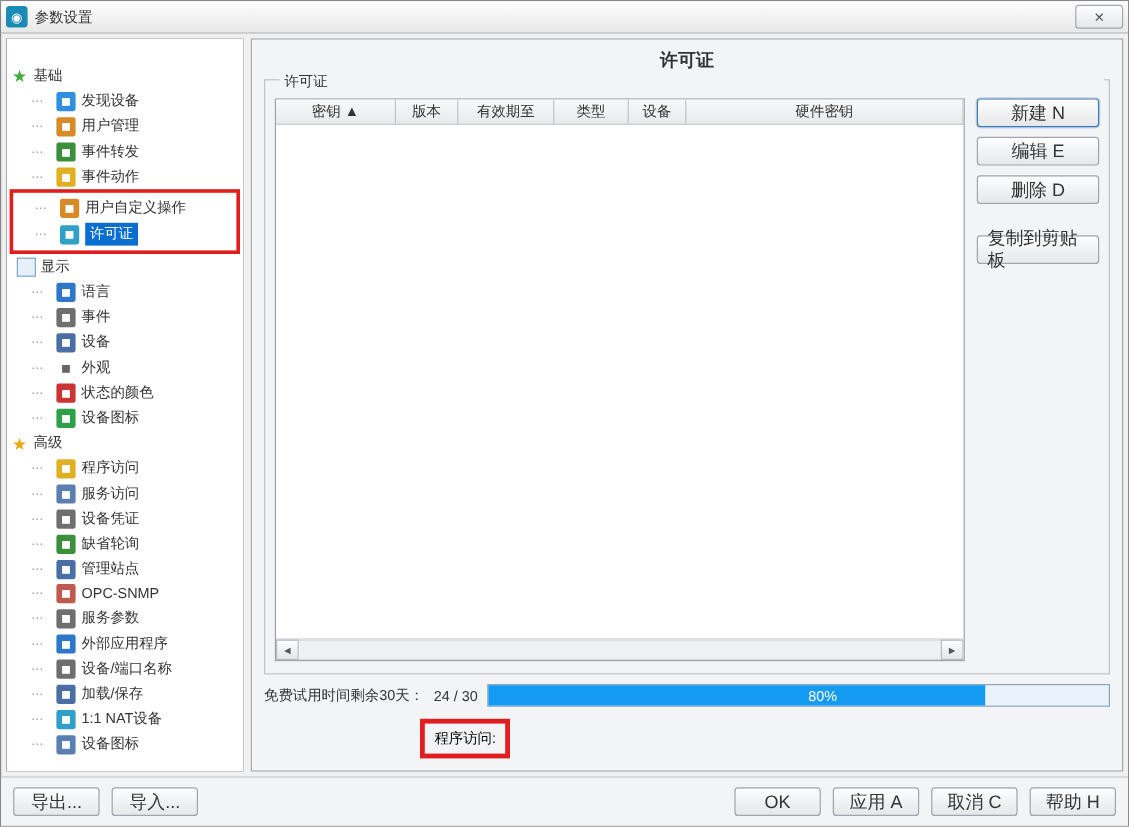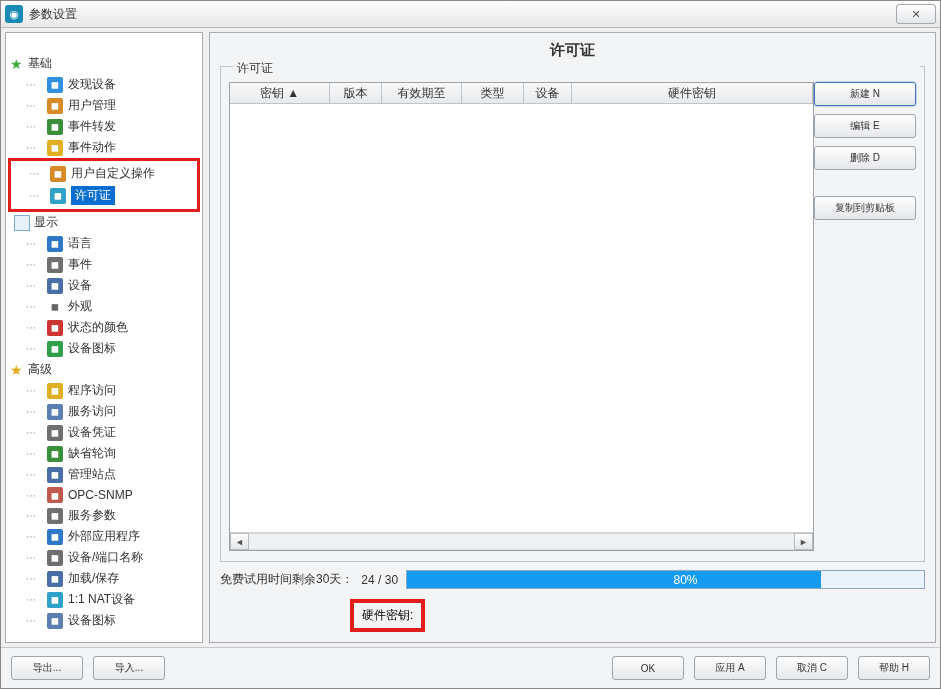--- a/index.html
+++ b/index.html
@@ -96,42 +96,42 @@
   min-width:0;
 }
 .page-title {
   text-align:center; font-size:15px; font-weight:bold; color:#333; padding:8px 0 6px;
 }
 .groupbox {
   margin:0 10px 0 10px; border:1px solid #c0c4c8; padding:8px 8px 10px; flex:1; display:flex; flex-direction:column;
   background:#f3f4f5; min-height:0;
 }
 .groupbox-title { position:relative; top:-15px; left:4px; background:#f3f4f5; padding:0 4px; display:inline-block; color:#333; }
-.group-inner { display:flex; margin-top:-10px; flex:1; min-height:0; }
+.group-inner { display:flex; gap:10px; margin-top:-10px; flex:1; min-height:0; }
 .tablewrap { flex:1; border:1px solid #9da3aa; background:#fff; display:flex; flex-direction:column; min-width:0; }
 .thead {
   display:flex; height:20px; border-bottom:1px solid #c0c4c8;
   background:linear-gradient(#f9f9f9,#e7e9ec); font-size:12px; color:#333;
 }
 .thead div {
   border-right:1px solid #c0c4c8; display:flex; align-items:center; justify-content:center; padding:0 4px;
   box-sizing:border-box;
 }
 .col-key{flex:0 0 100px;} .col-ver{flex:0 0 52px;} .col-exp{flex:0 0 80px;}
 .col-type{flex:0 0 62px;} .col-dev{flex:0 0 48px;} .col-hw{flex:1;}
 .tbody { flex:1; overflow:auto; }
 .hscroll { height:17px; border-top:1px solid #d0d3d8; background:#f3f4f5; display:flex; align-items:center; }
 .hscroll .arrow { width:17px;height:15px;border:1px solid #b6babf;background:linear-gradient(#fdfdfd,#e4e6e9);display:flex;align-items:center;justify-content:center;font-size:9px;color:#555;}
 .hscroll .track{flex:1;height:15px;border-top:1px solid #d8dadd;border-bottom:1px solid #d8dadd;background:#eef0f2;}
 .side-buttons { width:102px; display:flex; flex-direction:column; gap:8px; }
 .btn, .btn-primary, .btn-footer {
   height:24px; border:1px solid #9ea5ad; border-radius:3px;
   background:linear-gradient(#fefefe,#e5e7ea);
   display:flex; align-items:center; justify-content:center;
-  font-size:10px; color:#333; cursor:pointer; padding:0 8px;
+  font-size:15px; color:#333; cursor:pointer; padding:0 8px;
   box-sizing:border-box;
 }
 .btn-primary { border:1px solid #3f78b8; box-shadow:0 0 0 1px rgba(63,120,184,.25);}
 .trial-row { display:flex; align-items:center; gap:8px; margin:8px 10px 4px; font-size:12px; color:#333; }
 .progress { flex:1; height:17px; border:1px solid #8fa6c0; background:#eaf2fb; position:relative; }
 .progress .bar { position:absolute; top:0;left:0;bottom:0; background:#169bf3; }
 .progress .pct { position:absolute; top:0;left:0;right:0;bottom:0; display:flex;align-items:center;justify-content:center; color:#fff; font-size:12px;padding-left:40px; }
 .hwkey-row { display:flex; align-items:center; gap:10px; margin:6px 10px 10px; }
 .hwkey-row .boxed { border:4px solid #e21d1d; padding:4px 8px; display:flex; align-items:center; gap:10px; }
 .hwkey-row input {
@@ -345,21 +345,21 @@
         <span>24 / 30</span>
         <div class="progress">
           <div class="bar" id="progress-bar" style="width: 80%;"></div>
           <div class="pct">80%</div>
         </div>
       </div>
 
       <div class="hwkey-row">
         <div style="width:120px"></div>
         <div class="boxed">
-          <span>硬件密钥:</span>
+          <span>程序访问:</span>
         </div>
       </div>
     </div>
   </div>
 
   <div class="footer">
     <div class="btn-footer">导出...</div>
     <div class="btn-footer">导入...</div>
     <div class="spacer"></div>
     <div class="btn-footer">OK</div>

